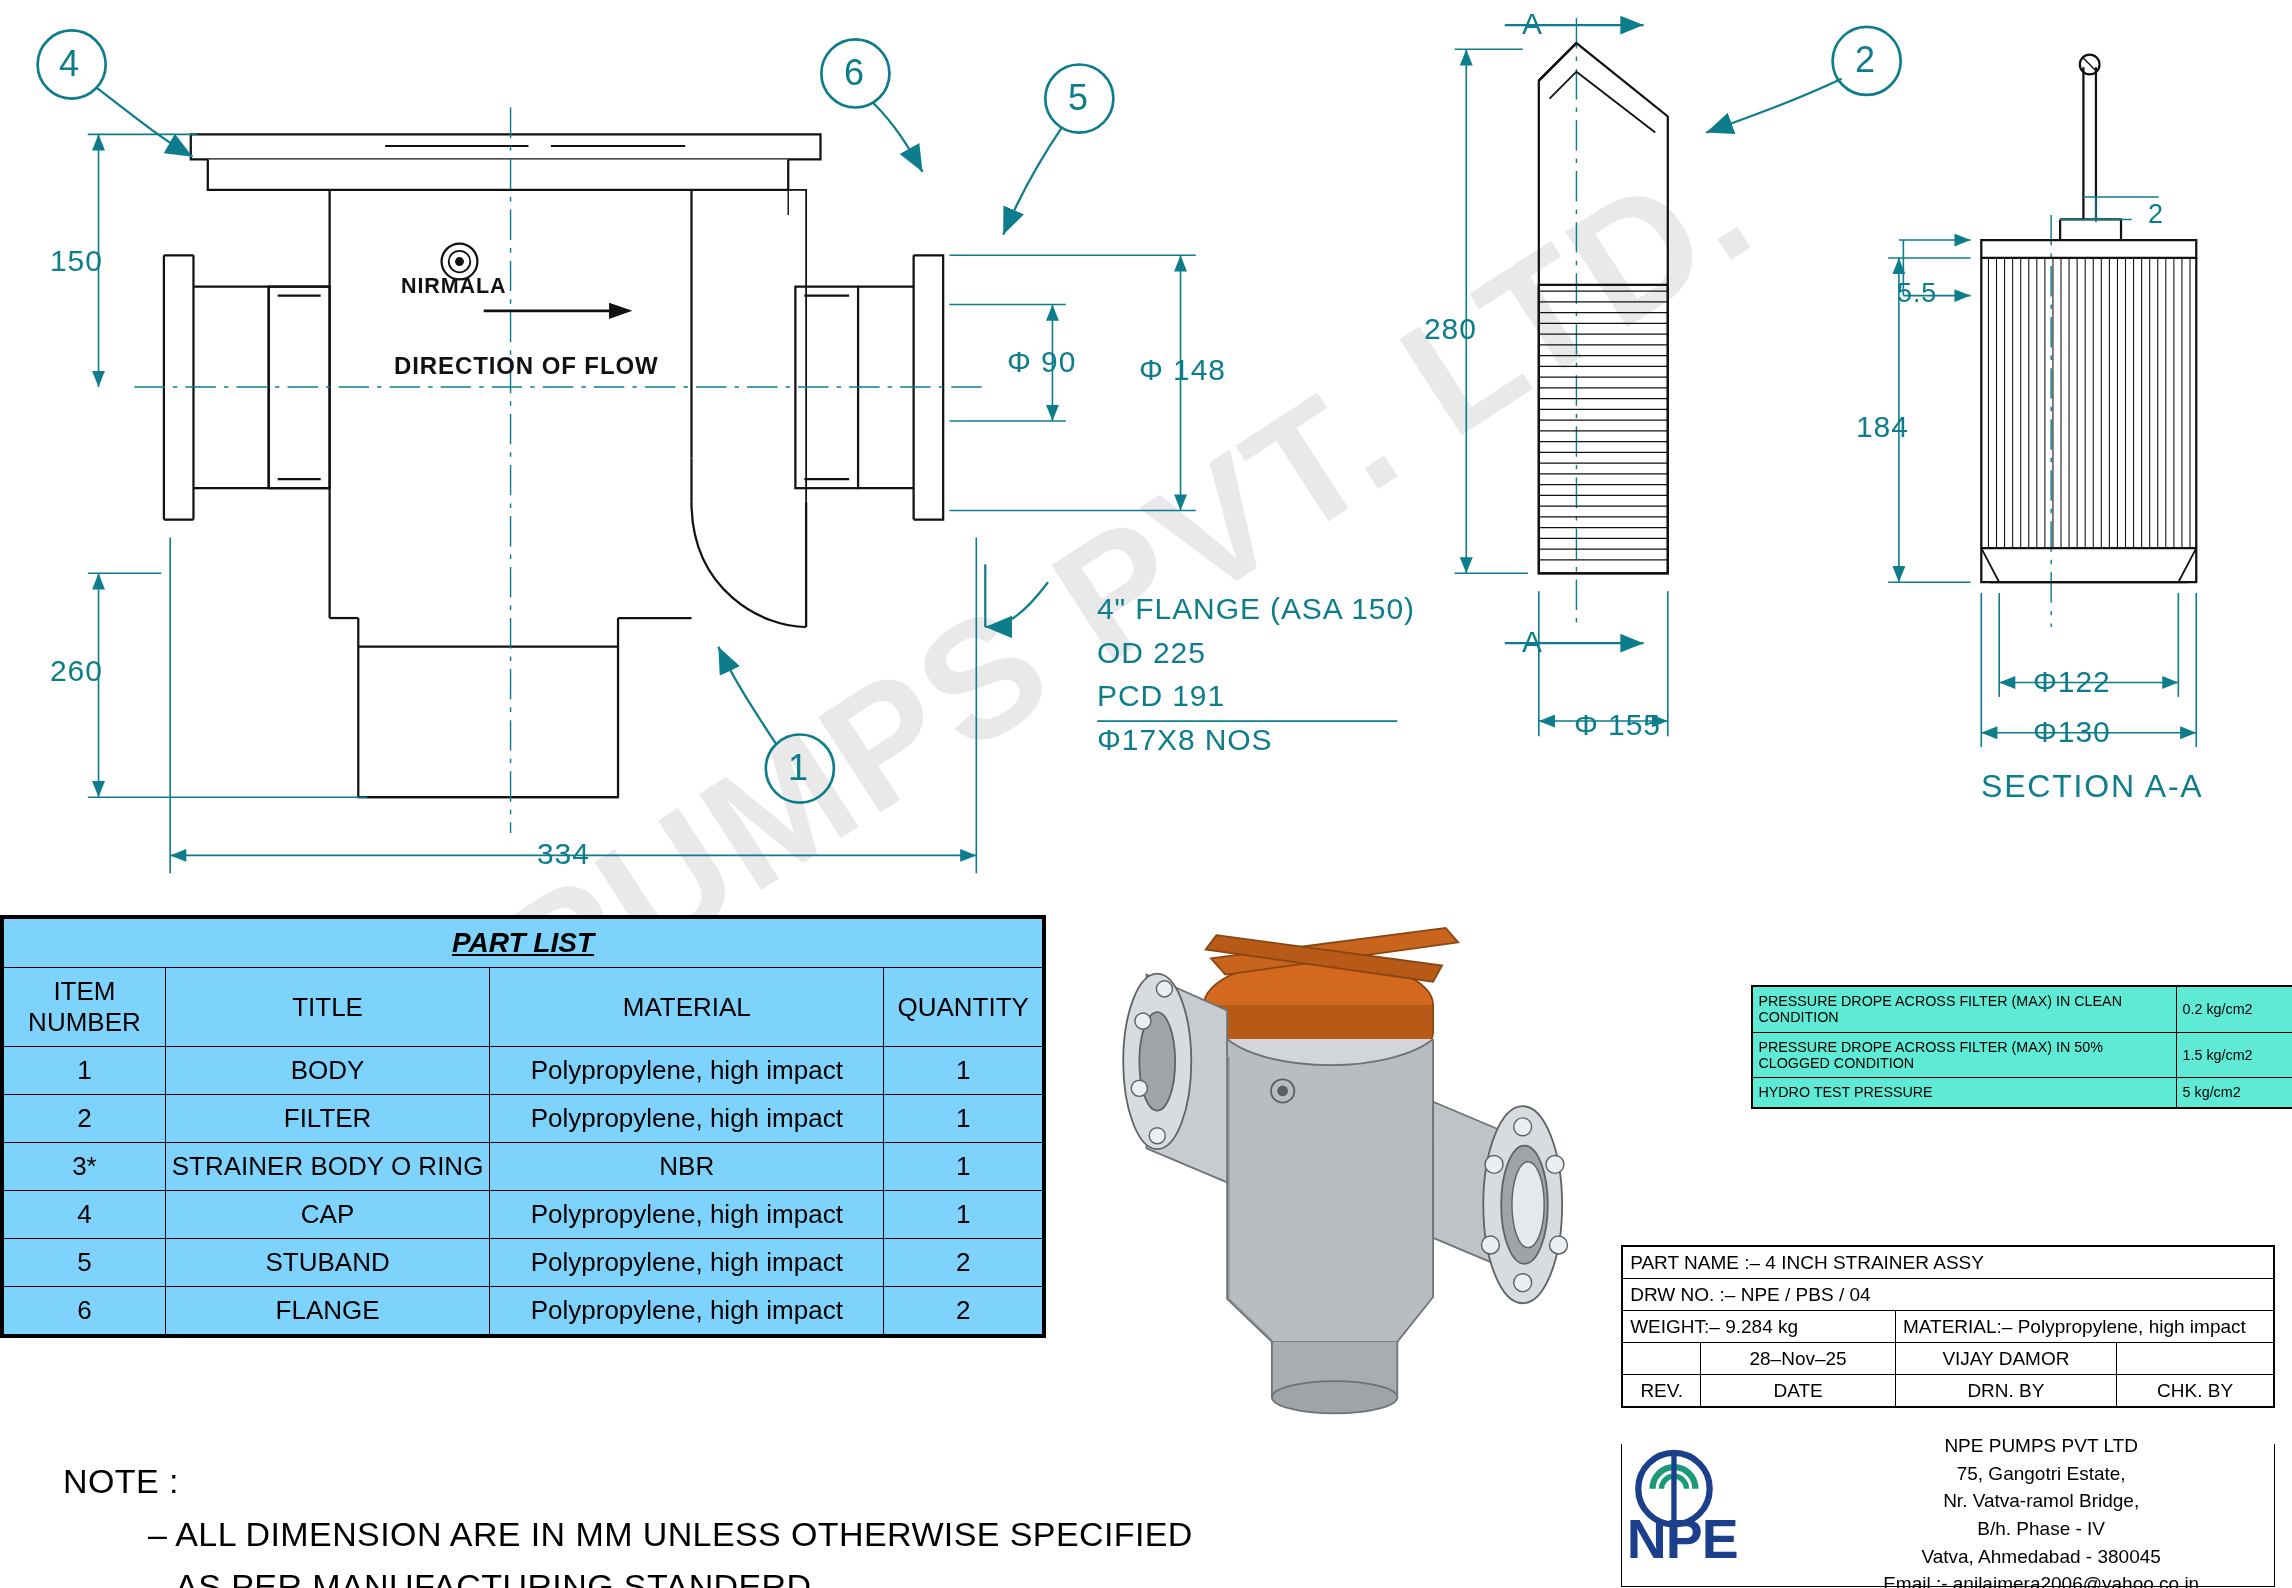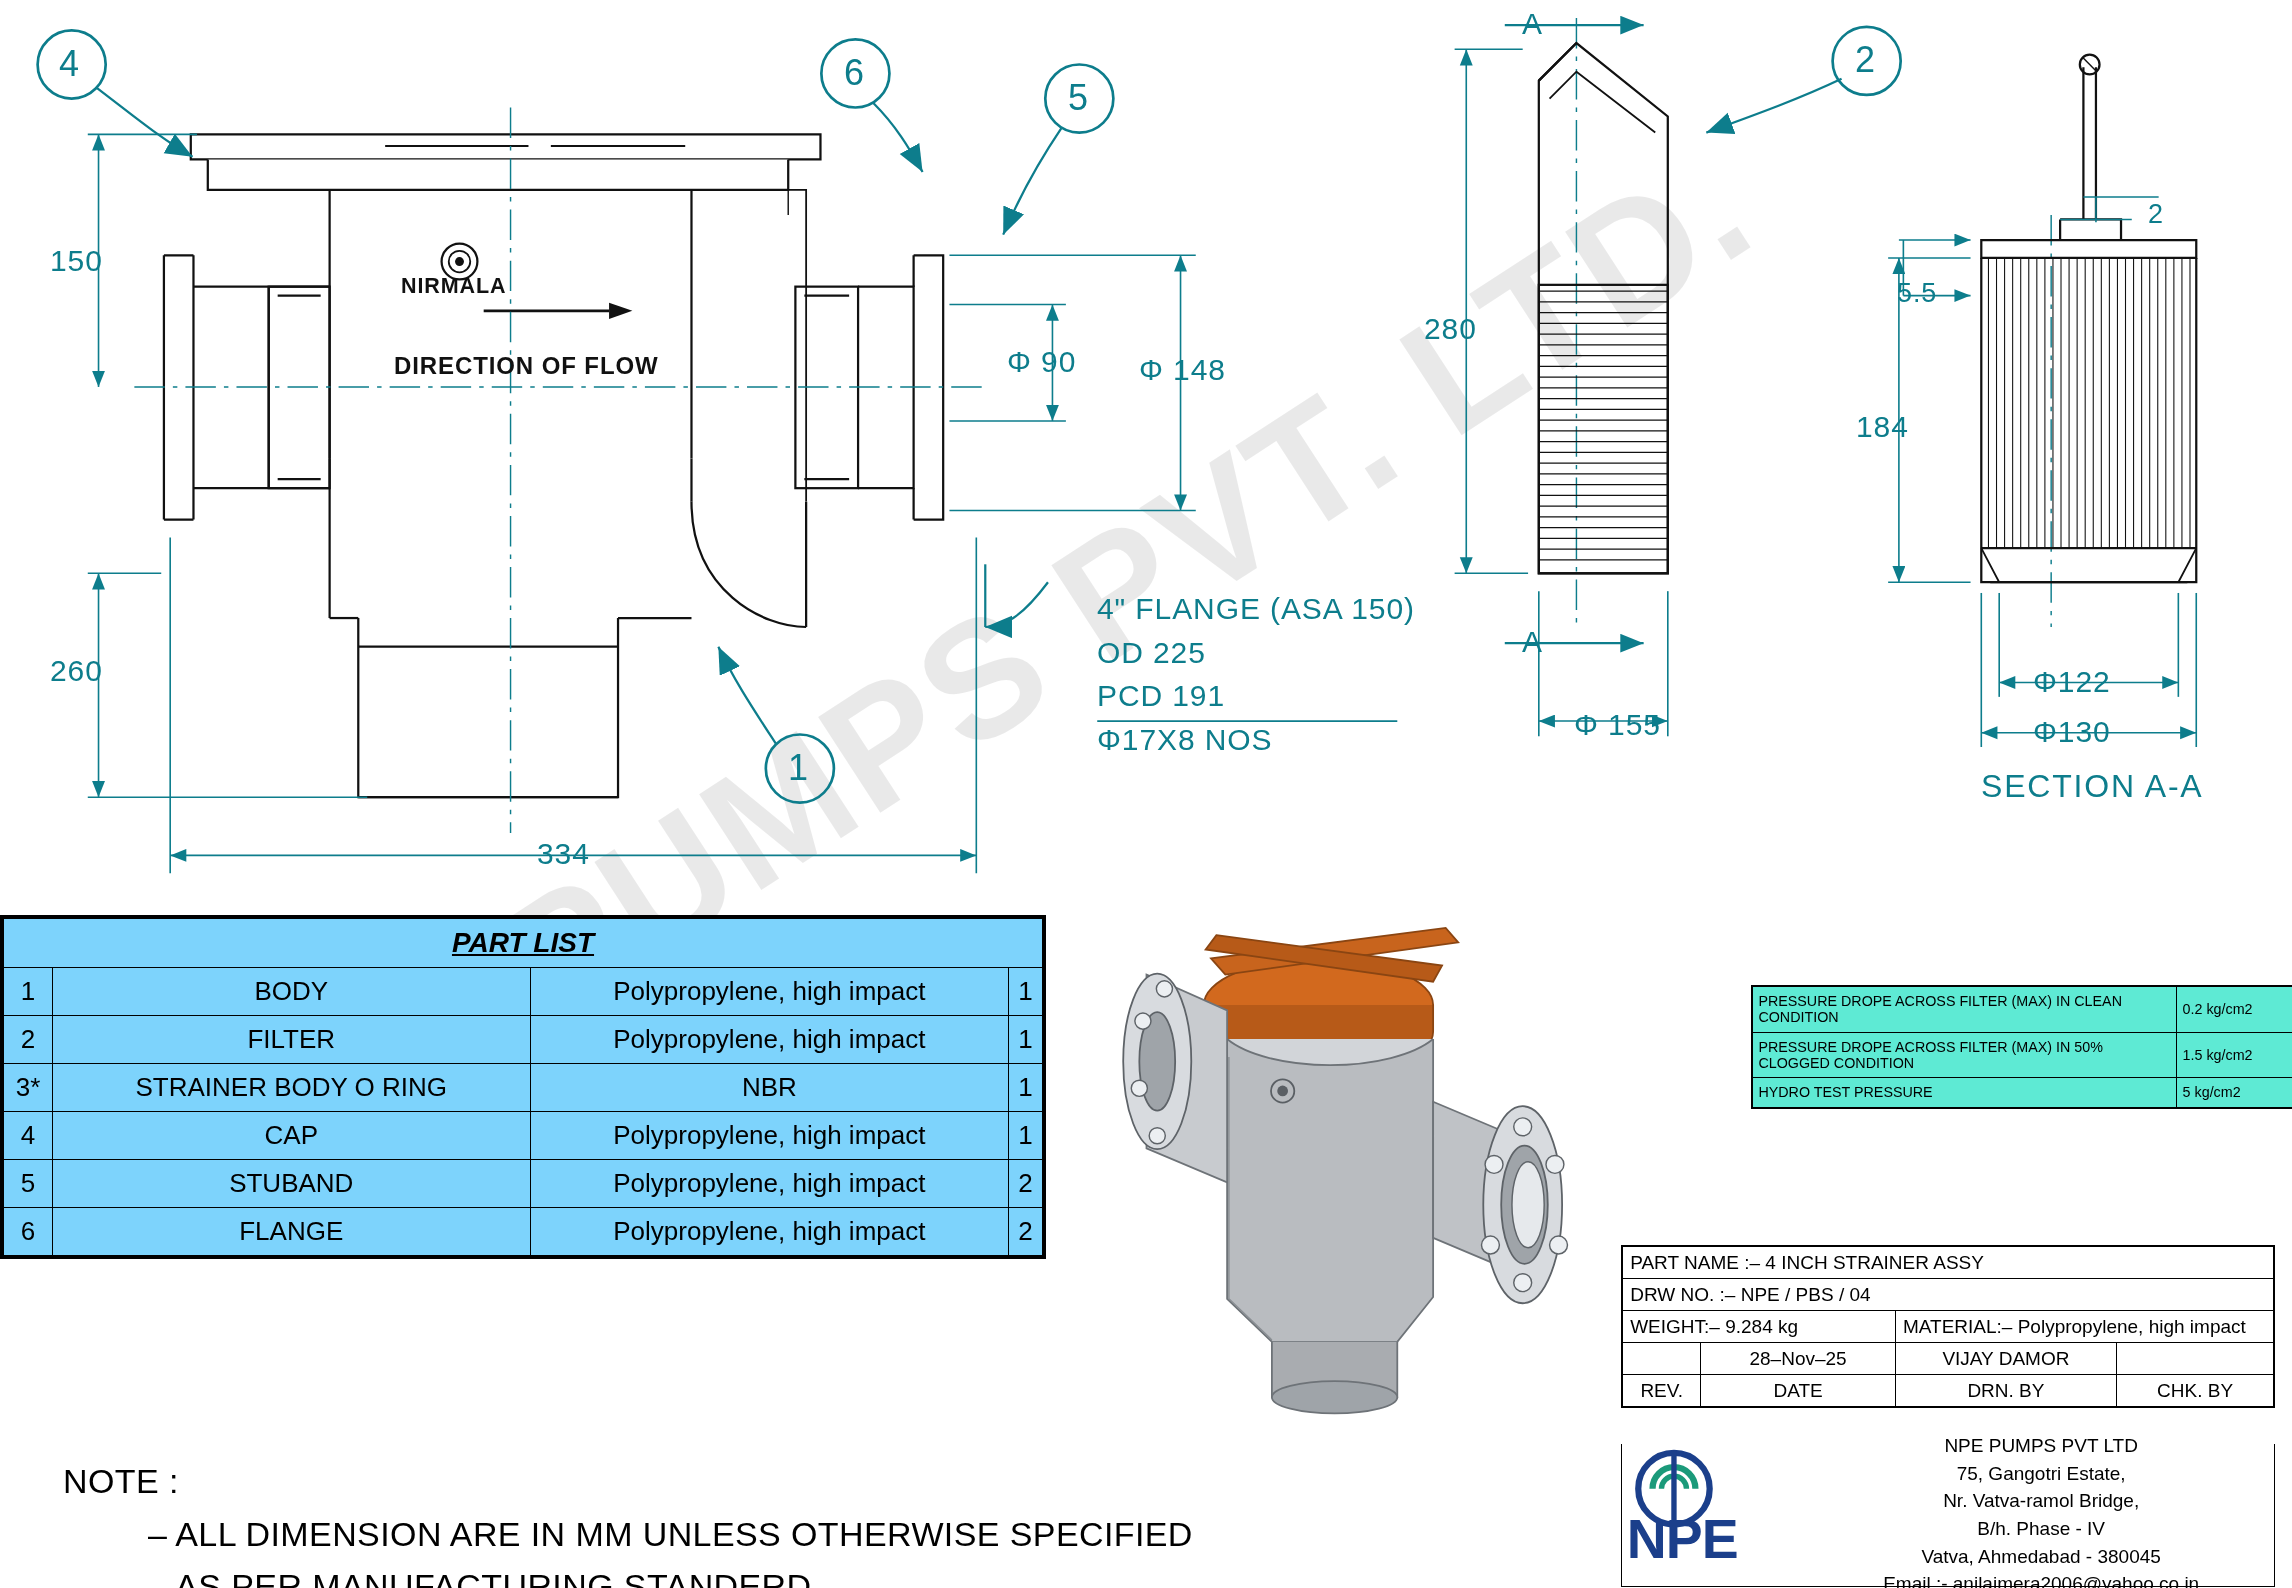--- a/index.html
+++ b/index.html
@@ -356,20 +356,26 @@
   <div>Φ17X8 NOS</div>
 </div>
 
 <div class="abs" id="partlist">
   <table>
     <tbody>
         <tr>
           <td colspan="4" class="hdr">PART LIST</td>
         </tr>
     <tr>
+      <td class="c-item">ITEM NUMBER</td>
+      <td class="c-title">TITLE</td>
+      <td class="c-mat">MATERIAL</td>
+      <td class="c-qty">QUANTITY</td>
+    </tr>
+    <tr>
       <td>1</td>
       <td>BODY</td>
       <td>Polypropylene, high impact</td>
       <td>1</td>
     </tr>
     <tr>
       <td>2</td>
       <td>FILTER</td>
       <td>Polypropylene, high impact</td>
       <td>1</td>

